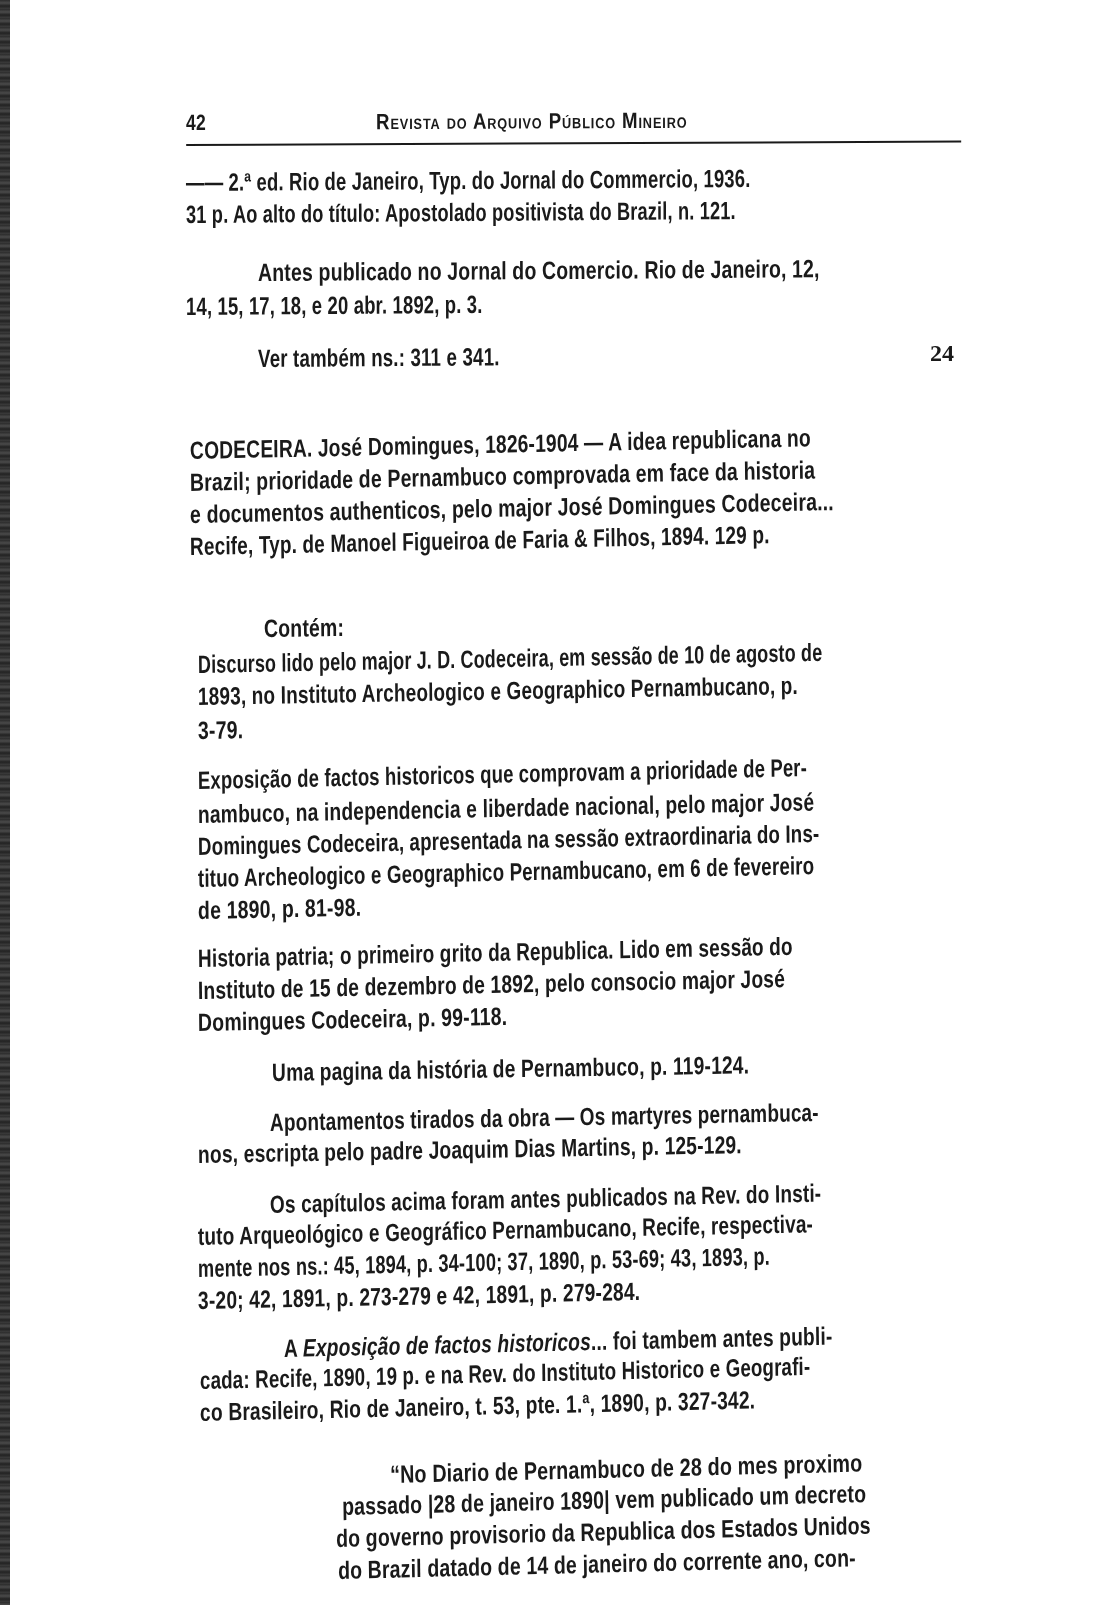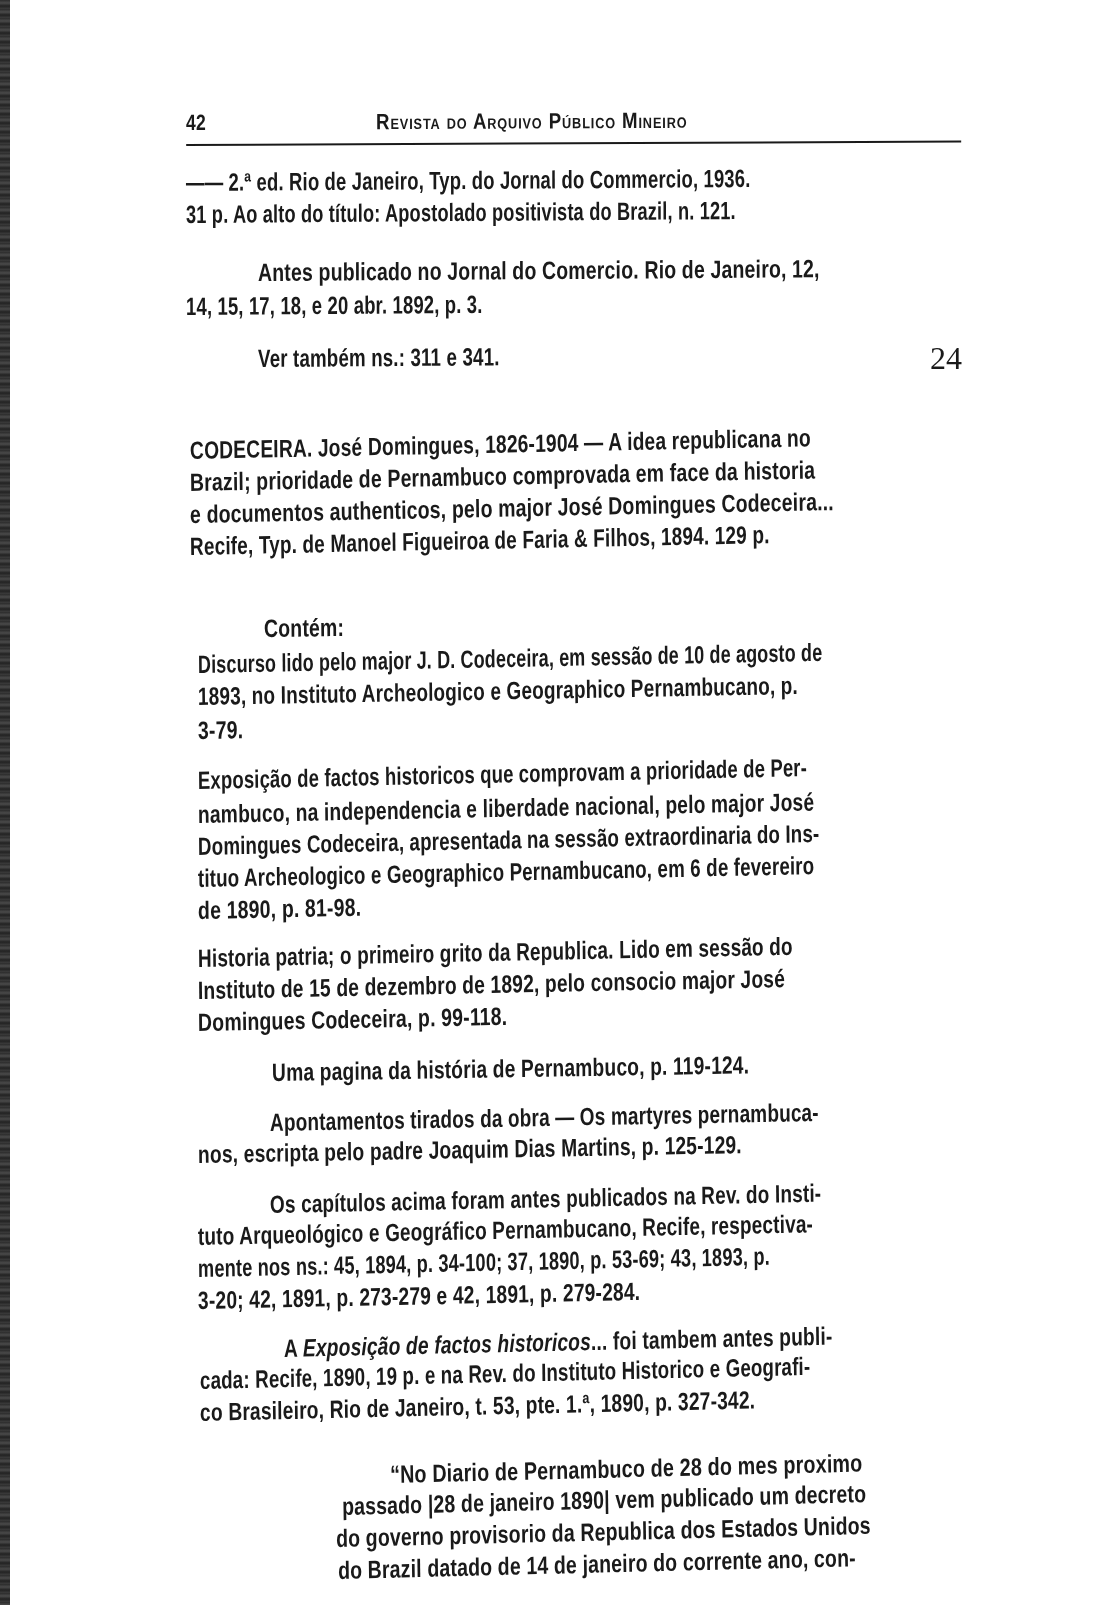--- a/index.html
+++ b/index.html
@@ -25,22 +25,22 @@
     position: absolute; left: 190px; top: 6px; font-size: 22px; font-weight: bold;
     font-variant: small-caps; letter-spacing: 1px;
     font-family: "Liberation Sans", sans-serif; transform: scaleX(0.85); transform-origin: left;
   }
   .line {
     position: absolute; white-space: nowrap; font-size: 25px; font-weight: bold;
     font-family: "Liberation Sans", sans-serif;
     transform-origin: left center; letter-spacing: 0.2px;
   }
   .marker {
-    position: absolute; left: 930px; top: 340px; font-size: 32px;
-    font-family: "Liberation Serif", serif; font-weight: normal;
+    position: absolute; left: 930px; top: 340px; font-size: 24px;
+    font-family: "Liberation Serif", serif; font-weight: bold;
   }
   em { font-style: italic; }
 </style>
 </head>
 <body>
 
 <div class="scan-edge"></div>
 
 <div class="page">
 

